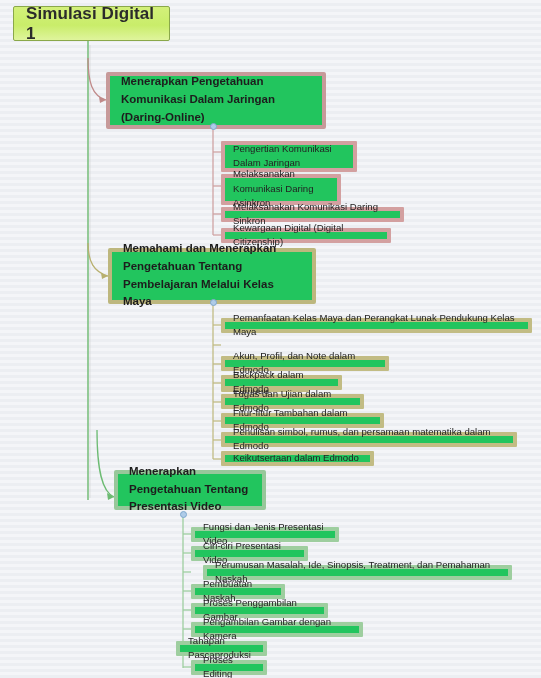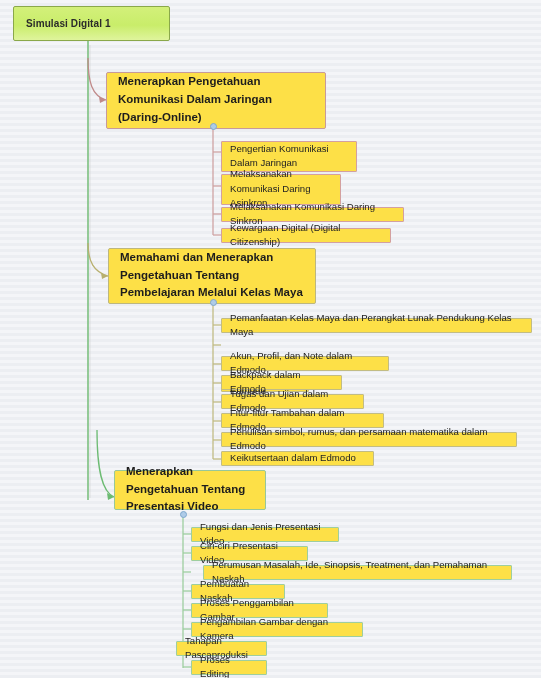--- a/index.html
+++ b/index.html
@@ -32,37 +32,37 @@
     position: absolute;
     left: 0;
     top: 0;
     width: 541px;
     height: 678px;
     pointer-events: none;
   }
   .node {
     position: absolute;
     box-sizing: border-box;
-    background: #fde047;
-    border: 1px solid #c2410c;
+    background: #22c55e;
+    border: 4px solid #c2410c;
     display: flex;
     align-items: center;
     white-space: pre-line;
   }
   
   .root {
     left: 13px;
     top: 6px;
     width: 157px;
     height: 35px;
     border: 1px solid #8aa84a;
     border-radius: 2px;
     background: linear-gradient(180deg, #d3f07a 0%, #c9ed6a 55%, #dff49c 100%);
     padding: 0 12px;
-    font-size: 10px;
+    font-size: 17px;
     font-weight: bold;
     color: #2b2b2b;
     letter-spacing: .1px;
   }
   
   .branch {
     padding: 7px 10px 8px 11px;
     font-size: 11.5px;
     font-weight: bold;
     color: #1d1d1d;

